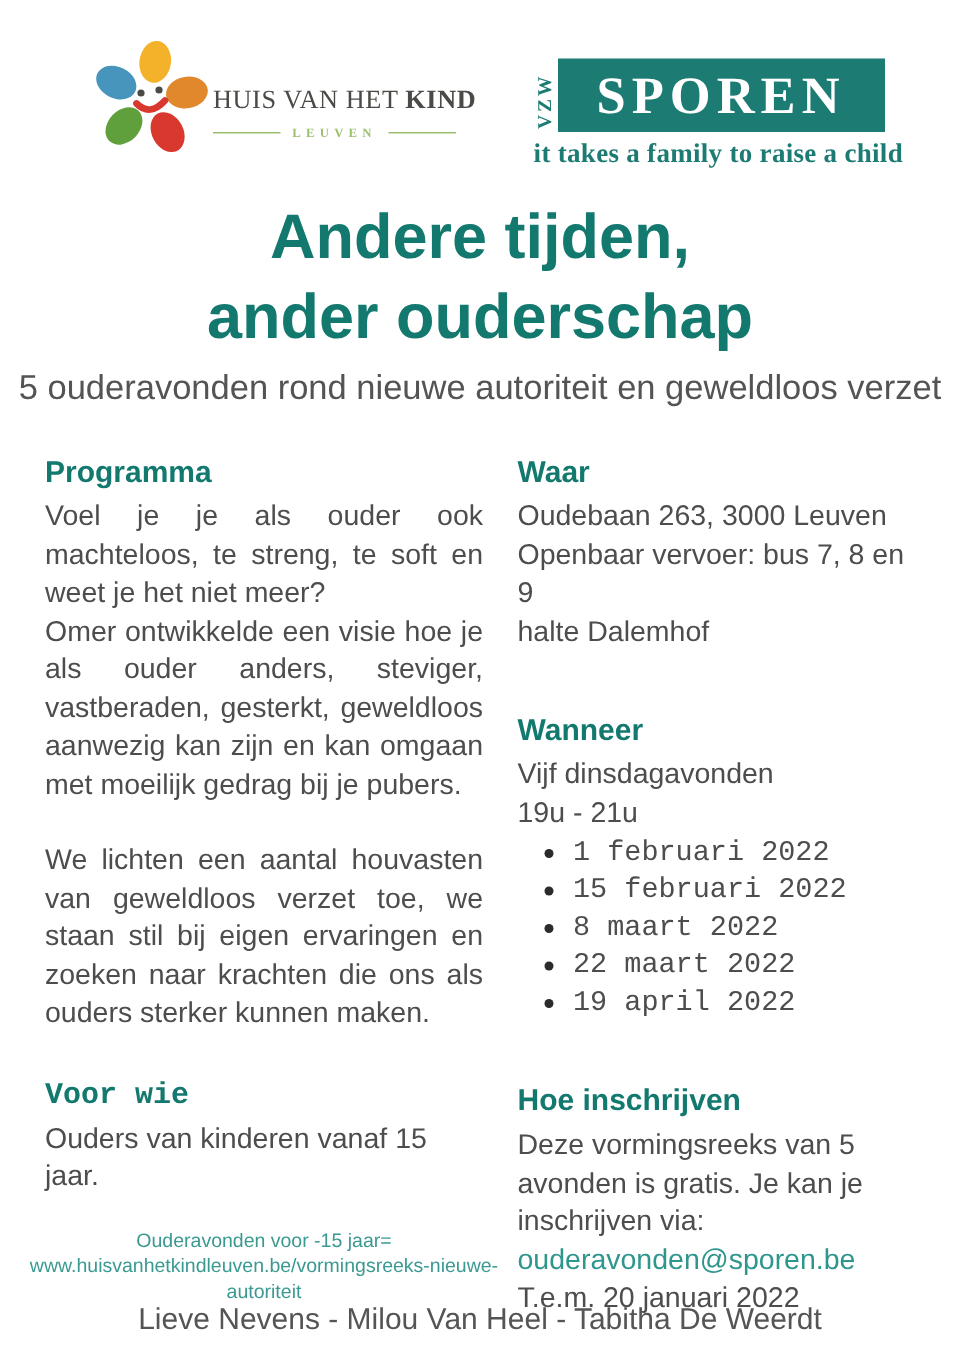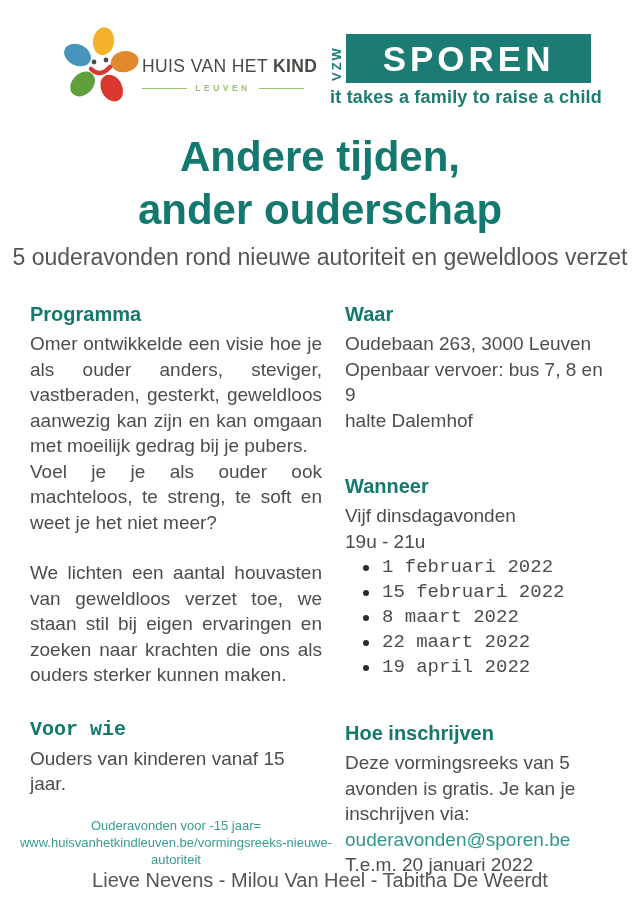--- a/index.html
+++ b/index.html
@@ -3,34 +3,34 @@
 <meta charset="utf-8">
 <style>
   * { margin:0; padding:0; box-sizing:border-box; }
   html,body { background:#e9e9e9; }
   .page {
     width:640px; height:908px; margin:0 auto; background:#ffffff;
     position:relative; overflow:hidden;
     font-family:"Liberation Sans", sans-serif; color:#4d4d4d;
   }
   
-  .header { display:flex; justify-content:space-between; align-items:center;
-            padding:26px 38px 0 62px; }
+  .header { display:flex; justify-content:space-between; align-items:flex-end;
+            padding:26px 38px 0 62px;font-family:Liberation Serif, serif; }
   .hvhk { display:flex; align-items:flex-start; }
   .hvhk-text { margin-top:30px; margin-left:2px; }
   .hvhk-name { font-size:17.5px; color:#4a4a46; letter-spacing:0.4px; white-space:nowrap; }
   .hvhk-name b { font-weight:700; }
   .leuven-row { display:flex; align-items:center; margin-top:6px; width:162px; }
   .leuven-row .rule { flex:1; height:1px; background:#9cbf6f; }
   .leuven { font-size:8.5px; letter-spacing:3.5px; color:#9cbf6f; padding:0 8px; font-weight:700; }
   .sporen { margin-top:4px; }
   .sporen-top { display:flex; align-items:stretch; }
   .vzw { writing-mode:vertical-rl; transform:rotate(180deg); font-size:13px; font-weight:700;
          color:#1c7b73; letter-spacing:2px; margin-right:3px; line-height:1; padding:2px 0; }
-  .sporen-rect { background:#1c7b73; color:#ffffff; width:245px; height:49px;
+  .sporen-rect { background:#1c7b73; color:#ffffff; width:218px; height:49px;
                  display:flex; align-items:center; justify-content:center;
                  font-weight:700; font-size:35px; letter-spacing:4px; }
   .sporen-tagline { color:#1c7b73; font-weight:700; font-size:18px; margin-top:4px;
                     letter-spacing:0.2px; }
   
   .title { text-align:center; color:#13796f; font-weight:700; font-size:42px;
            line-height:53px; margin-top:18px; }
   .subtitle { text-align:center; color:#545454; font-size:23px; margin-top:8px; }
   
   .columns { display:flex; padding:0 28px 0 30px; margin-top:32px; gap:23px; }
@@ -102,22 +102,22 @@
   <div class="title">
     <div>Andere tijden,</div>
     <div>ander ouderschap</div>
   </div>
   <div class="subtitle">5 ouderavonden rond nieuwe autoriteit en geweldloos verzet</div>
 
   <div class="columns">
 
     <div class="col-left">
       <div class="h-teal">Programma</div>
+      <p class="body-text justified">Voel je je als ouder ook machteloos, te streng, te soft en weet je het niet meer?</p>
       <p class="body-text justified">Omer ontwikkelde een visie hoe je als ouder anders, steviger, vastberaden, gesterkt, geweldloos aanwezig kan zijn en kan omgaan met moeilijk gedrag bij je pubers.</p>
-      <p class="body-text justified">Voel je je als ouder ook machteloos, te streng, te soft en weet je het niet meer?</p>
       <p class="body-text justified mt-par">We lichten een aantal houvasten van geweldloos verzet toe, we staan stil bij eigen ervaringen en zoeken naar krachten die ons als ouders sterker kunnen maken.</p>
 
       <div class="section-lg h-teal" style="margin-top:30px;">Voor wie</div>
       <p class="body-text">Ouders van kinderen vanaf 15 jaar.</p>
 
       <div class="note">
         <div>Ouderavonden voor -15 jaar=</div>
         <div>www.huisvanhetkindleuven.be/vormingsreeks-nieuwe-autoriteit</div>
       </div>
     </div>

